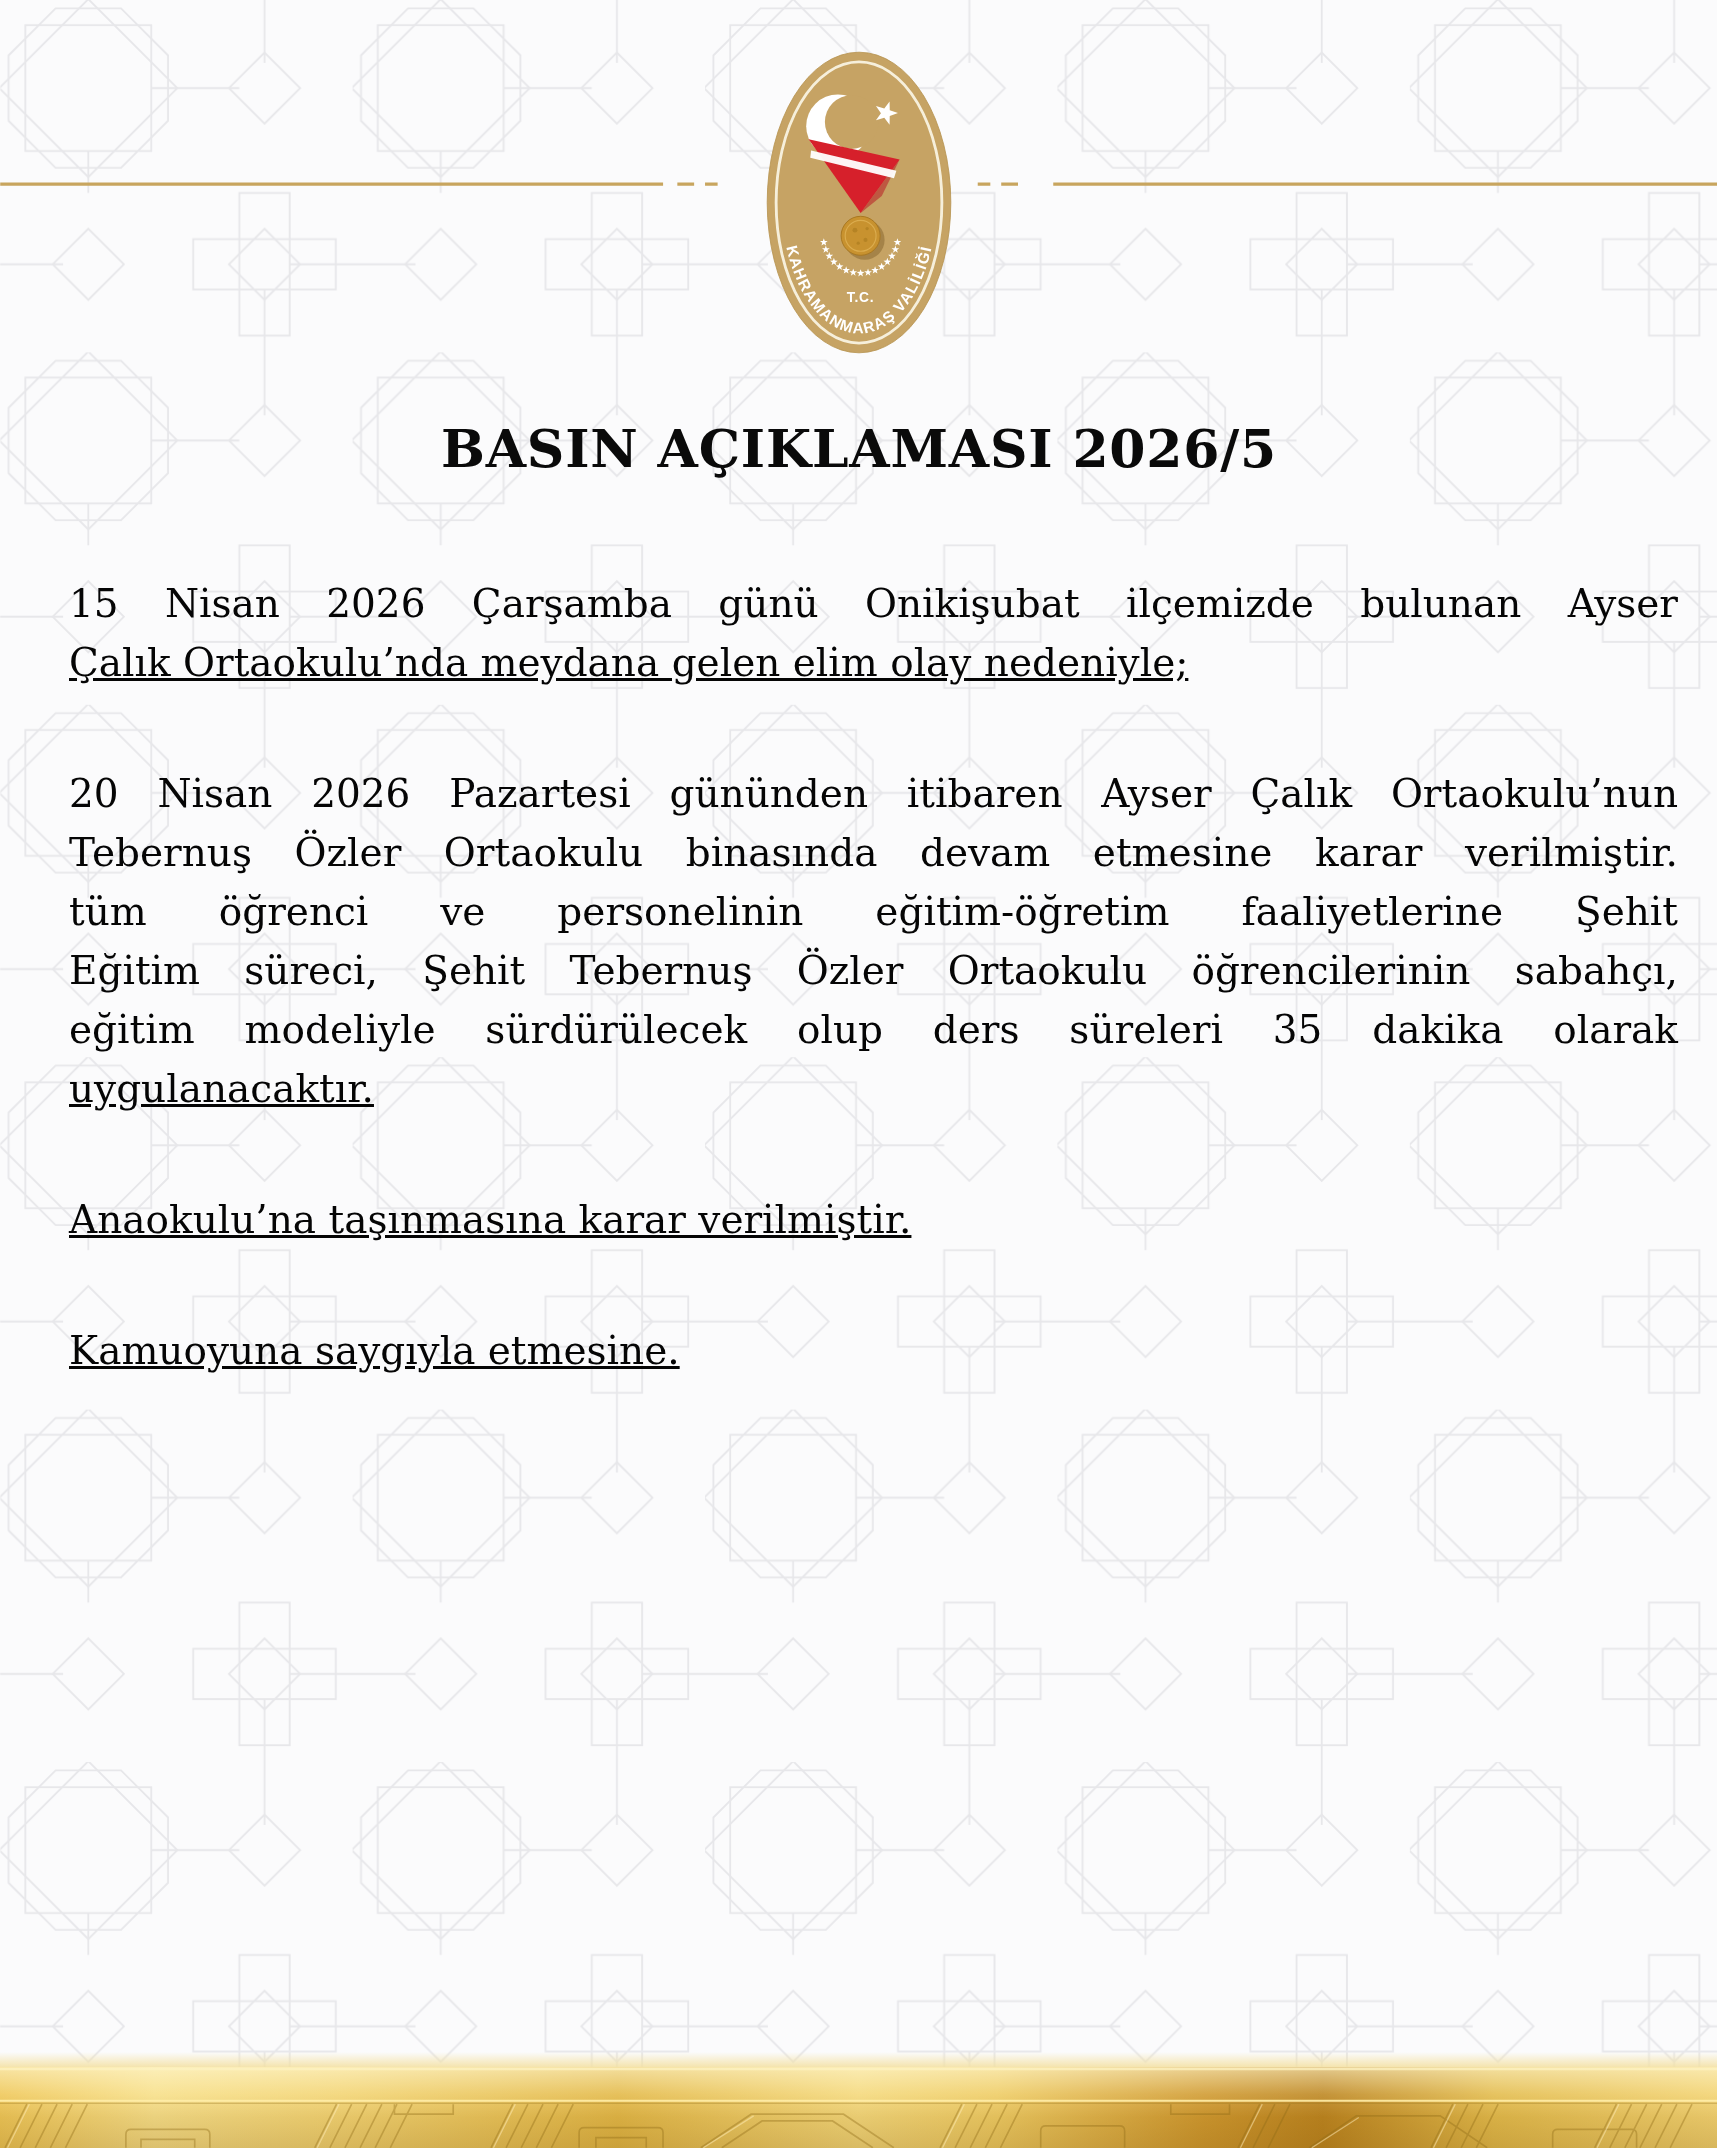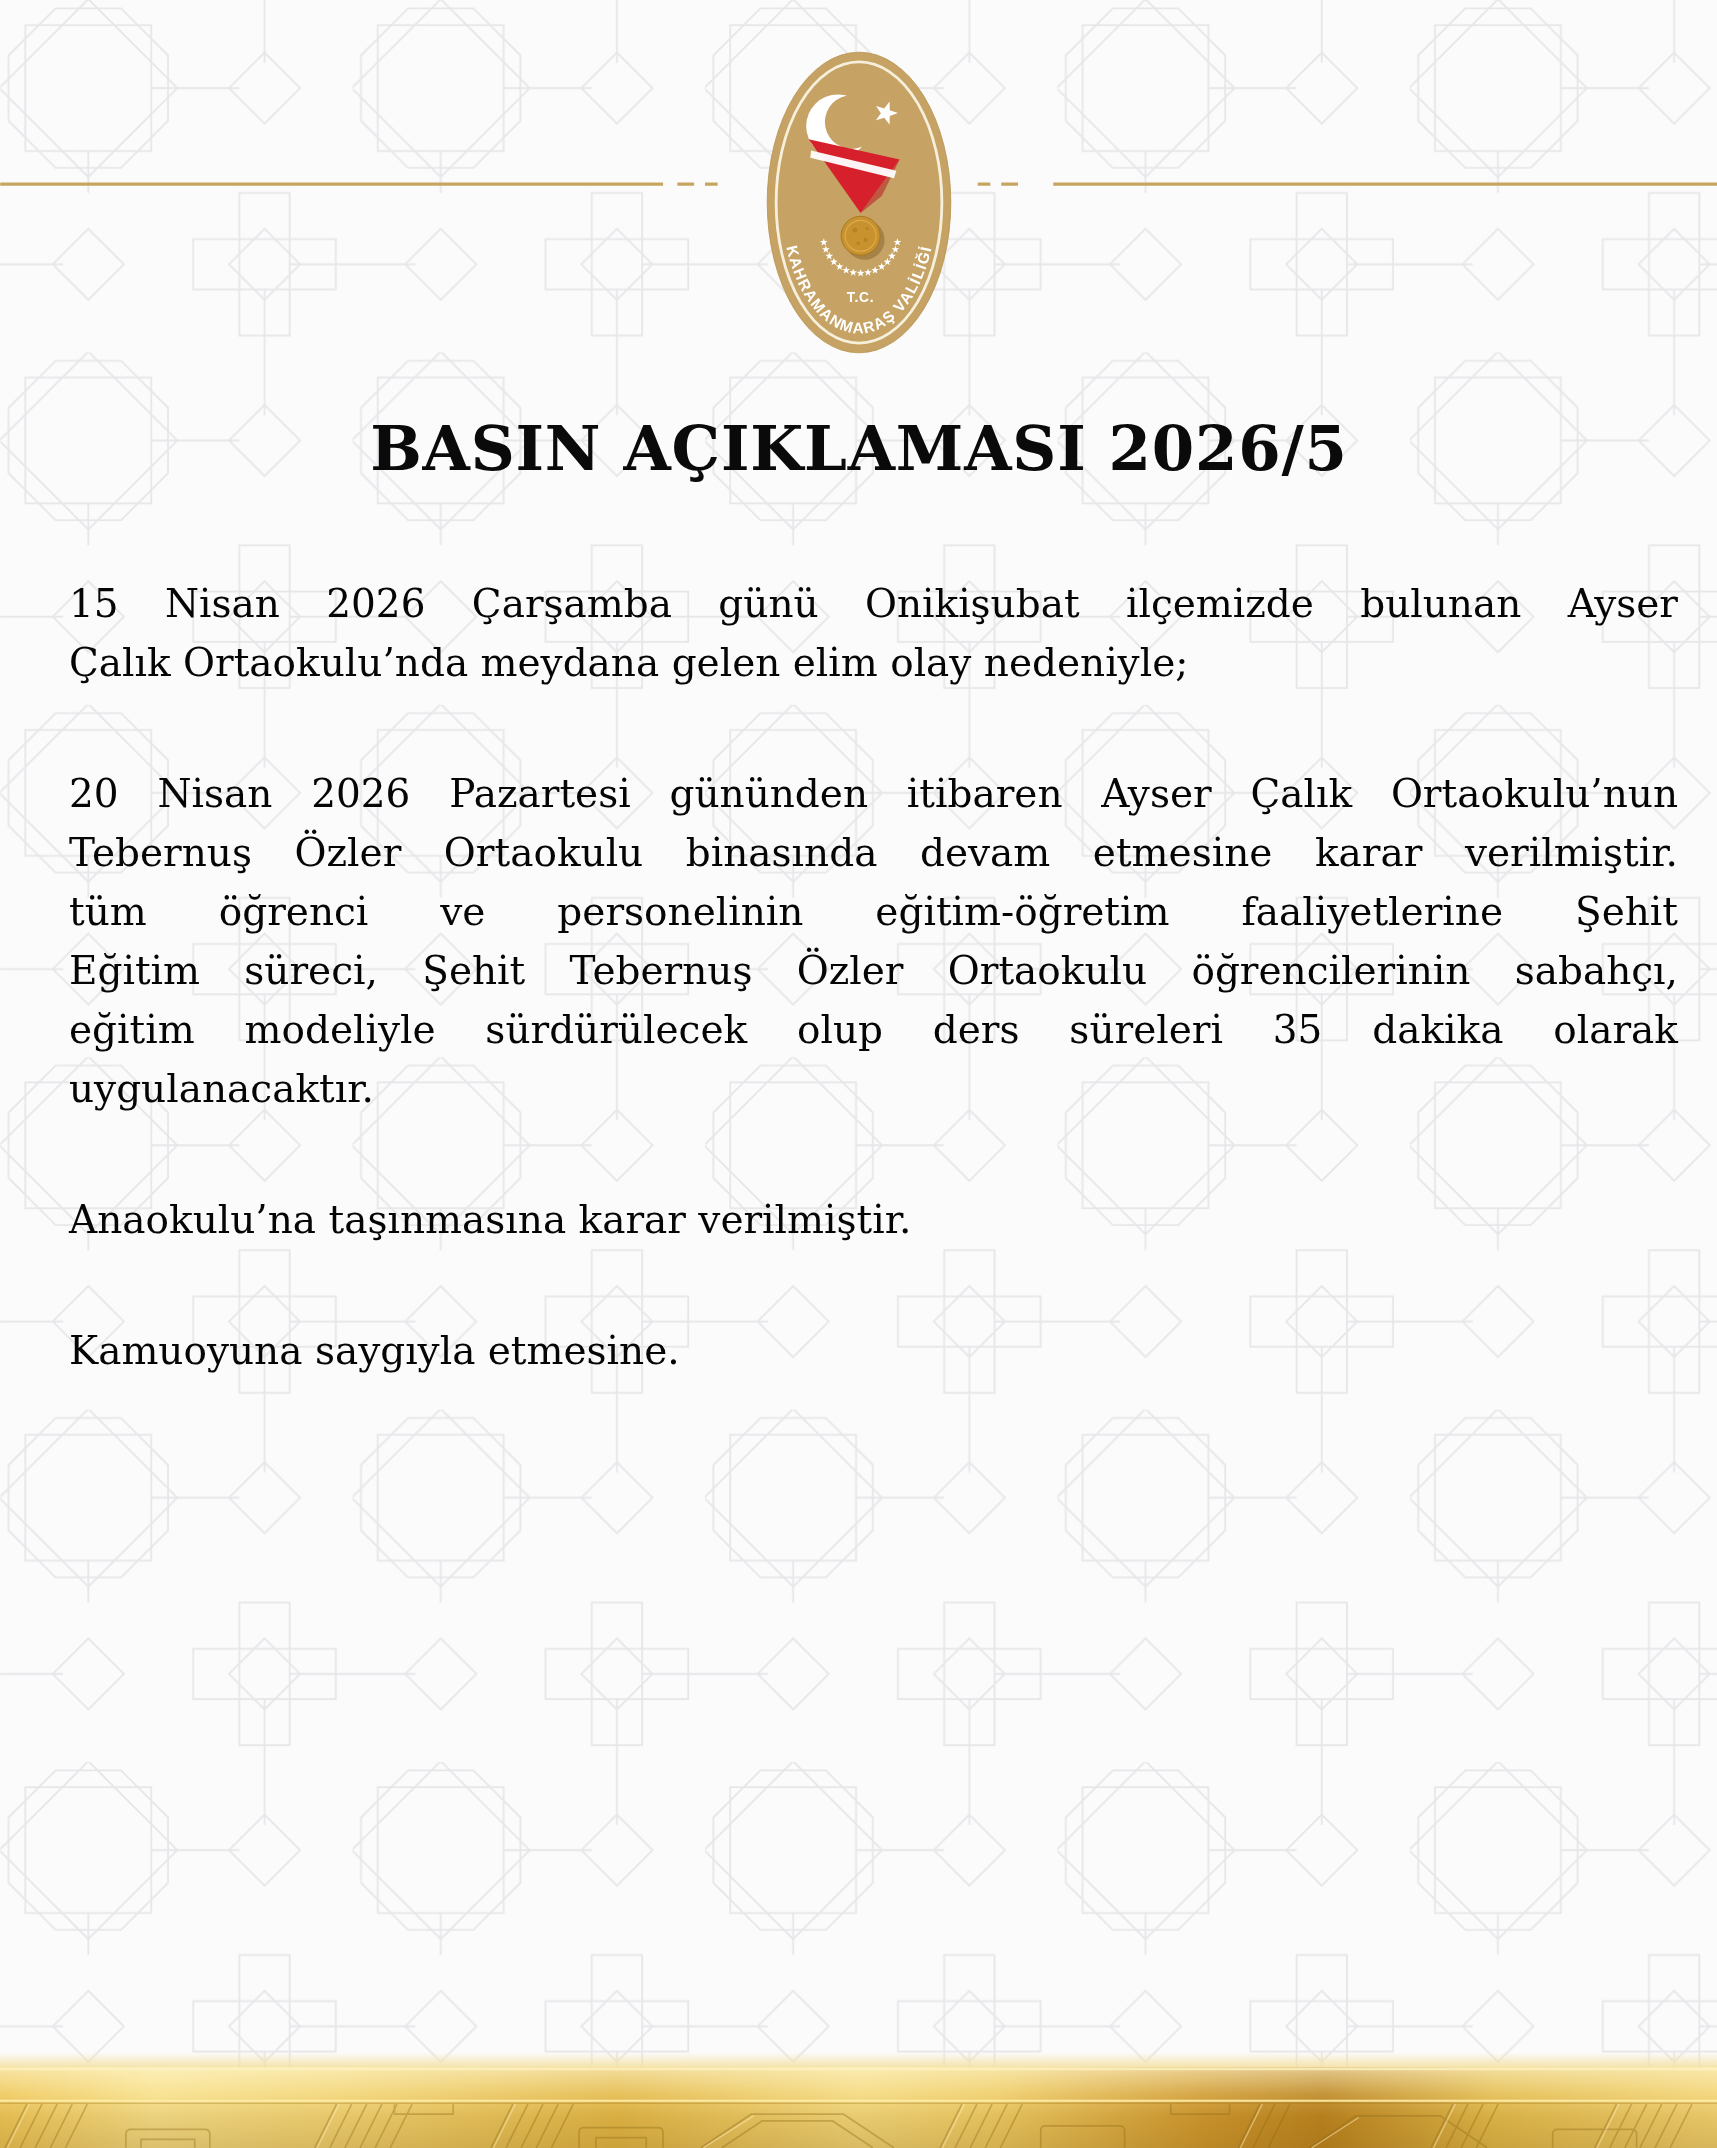--- a/index.html
+++ b/index.html
@@ -9,30 +9,30 @@
     background: #fbfbfc;
     font-family: "DejaVu Serif", serif;
   }
   .pattern-layer { position: absolute; inset: 0; z-index: 0; }
   .gold-divider { position: absolute; top: 180px; left: 0; width: 1718px; height: 8.4px; z-index: 1; }
   .emblem { position: absolute; top: 44px; left: 50%; transform: translateX(-50%);
             width: 195px; height: 317px; z-index: 2; }
   .doc-title {
     position: absolute; top: 413px; left: 0; width: 100%; margin: 0;
     text-align: center; font-family: "DejaVu Serif", serif;
-    font-size: 61px; line-height: 72px; font-weight: bold;
+    font-size: 52px; line-height: 72px; font-weight: bold;
     letter-spacing: 0.8px; color: #0a0a0a; z-index: 2;
   }
   .body-text {
     position: absolute; top: 574px; left: 40px; right: 40px; z-index: 2;
     font-size: 39px; line-height: 59px; color: #050505; margin-left: 29px;
   }
   .para { margin: 0 0 72px 0; }
   .line { text-align: justify; text-align-last: justify; }
-  .line.last { text-align-last: left; }
+  .line.last { text-align-last: left; text-decoration: underline; }
   .footer-fade {
     position: absolute; left: 0; bottom: 81px; width: 1718px; height: 15px; z-index: 3;
     background: linear-gradient(180deg, rgba(243,224,160,0) 0%, rgba(243,224,160,0.85) 100%);
   }
   .footer {
     position: absolute; left: 0; bottom: 0; width: 1718px; height: 81px; z-index: 4;
     background: linear-gradient(90deg,
       #eec658 0%, #f7df8a 9%, #f2d373 20%, #e2b747 36%, #f4d87c 50%,
       #eecb64 58%, #cf982f 70%, #bb831f 77%, #e2ba4c 87%, #f2d272 100%);
   }

